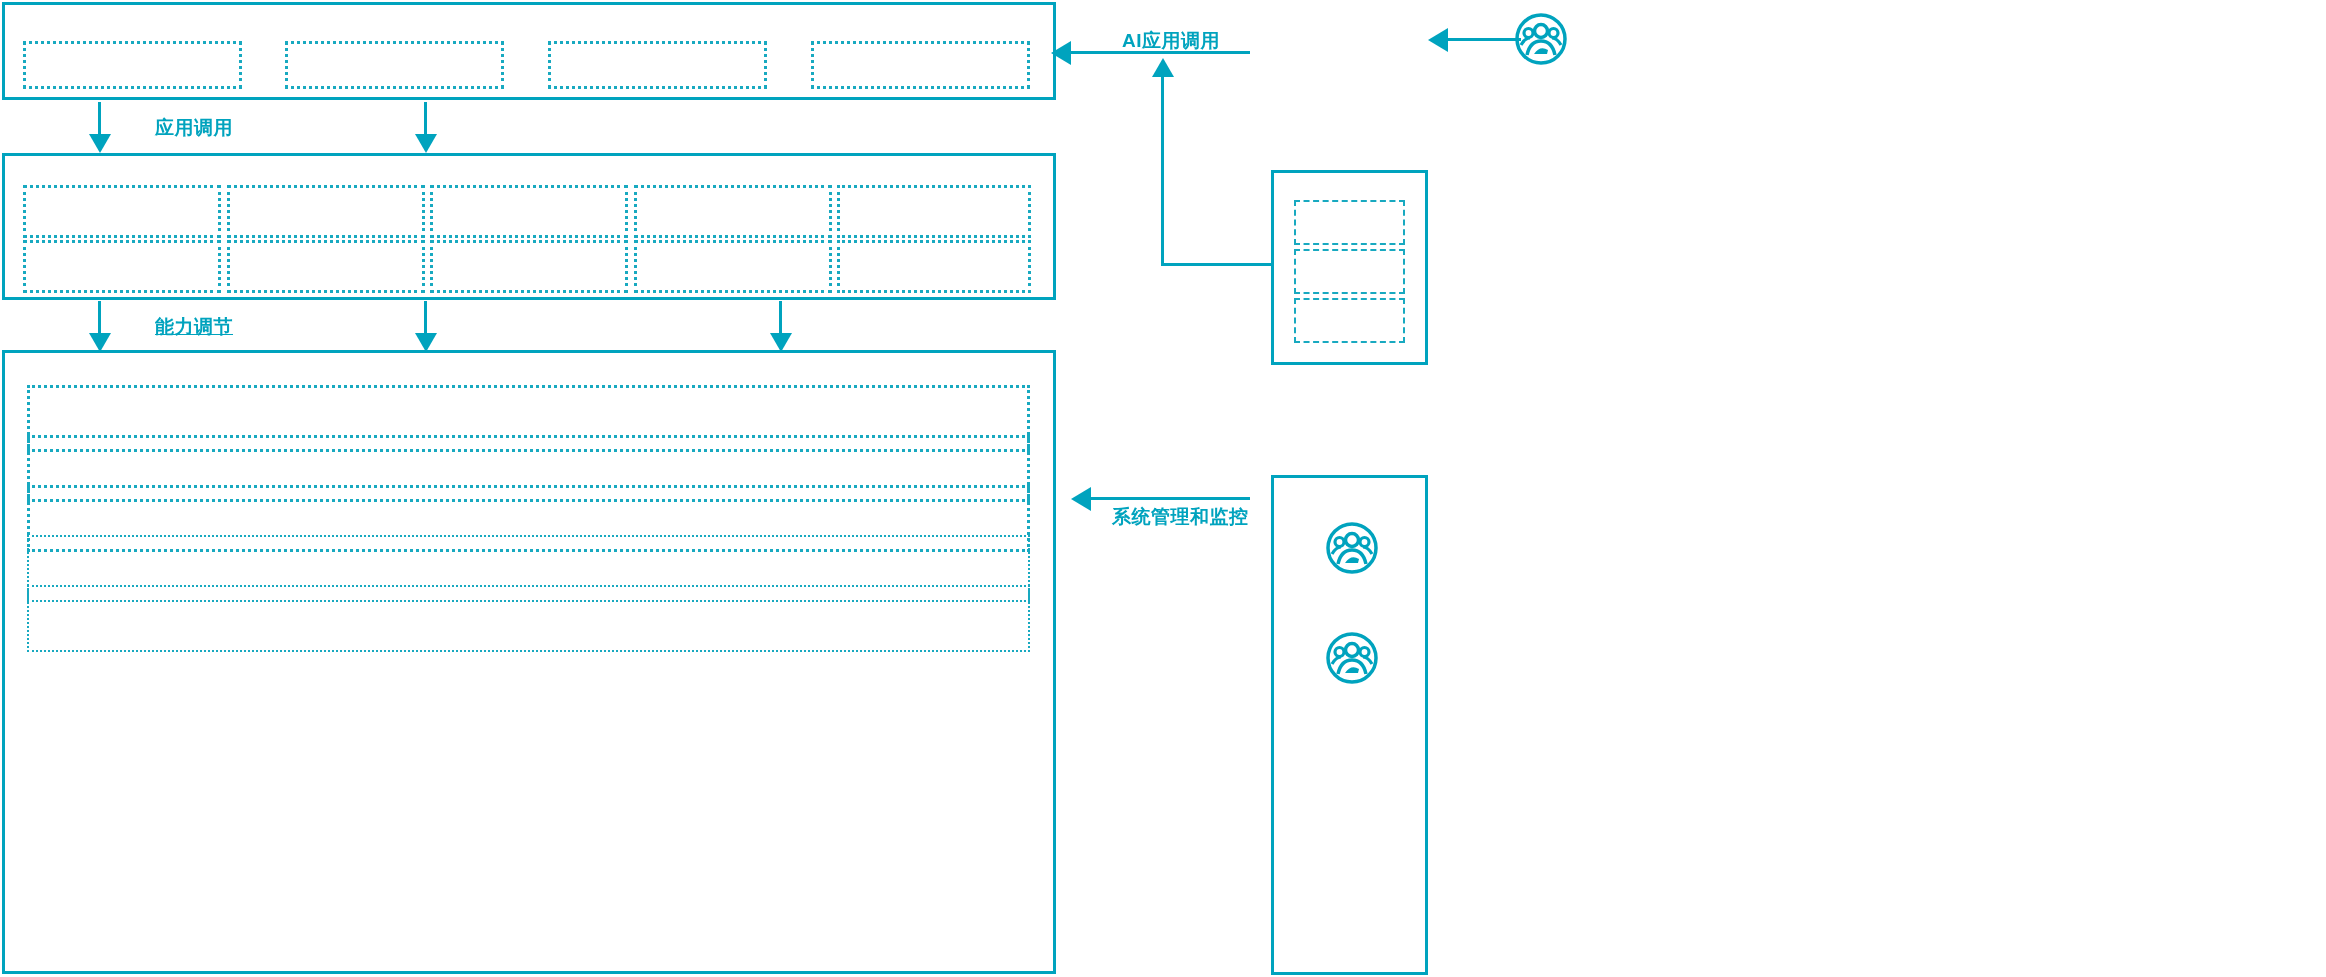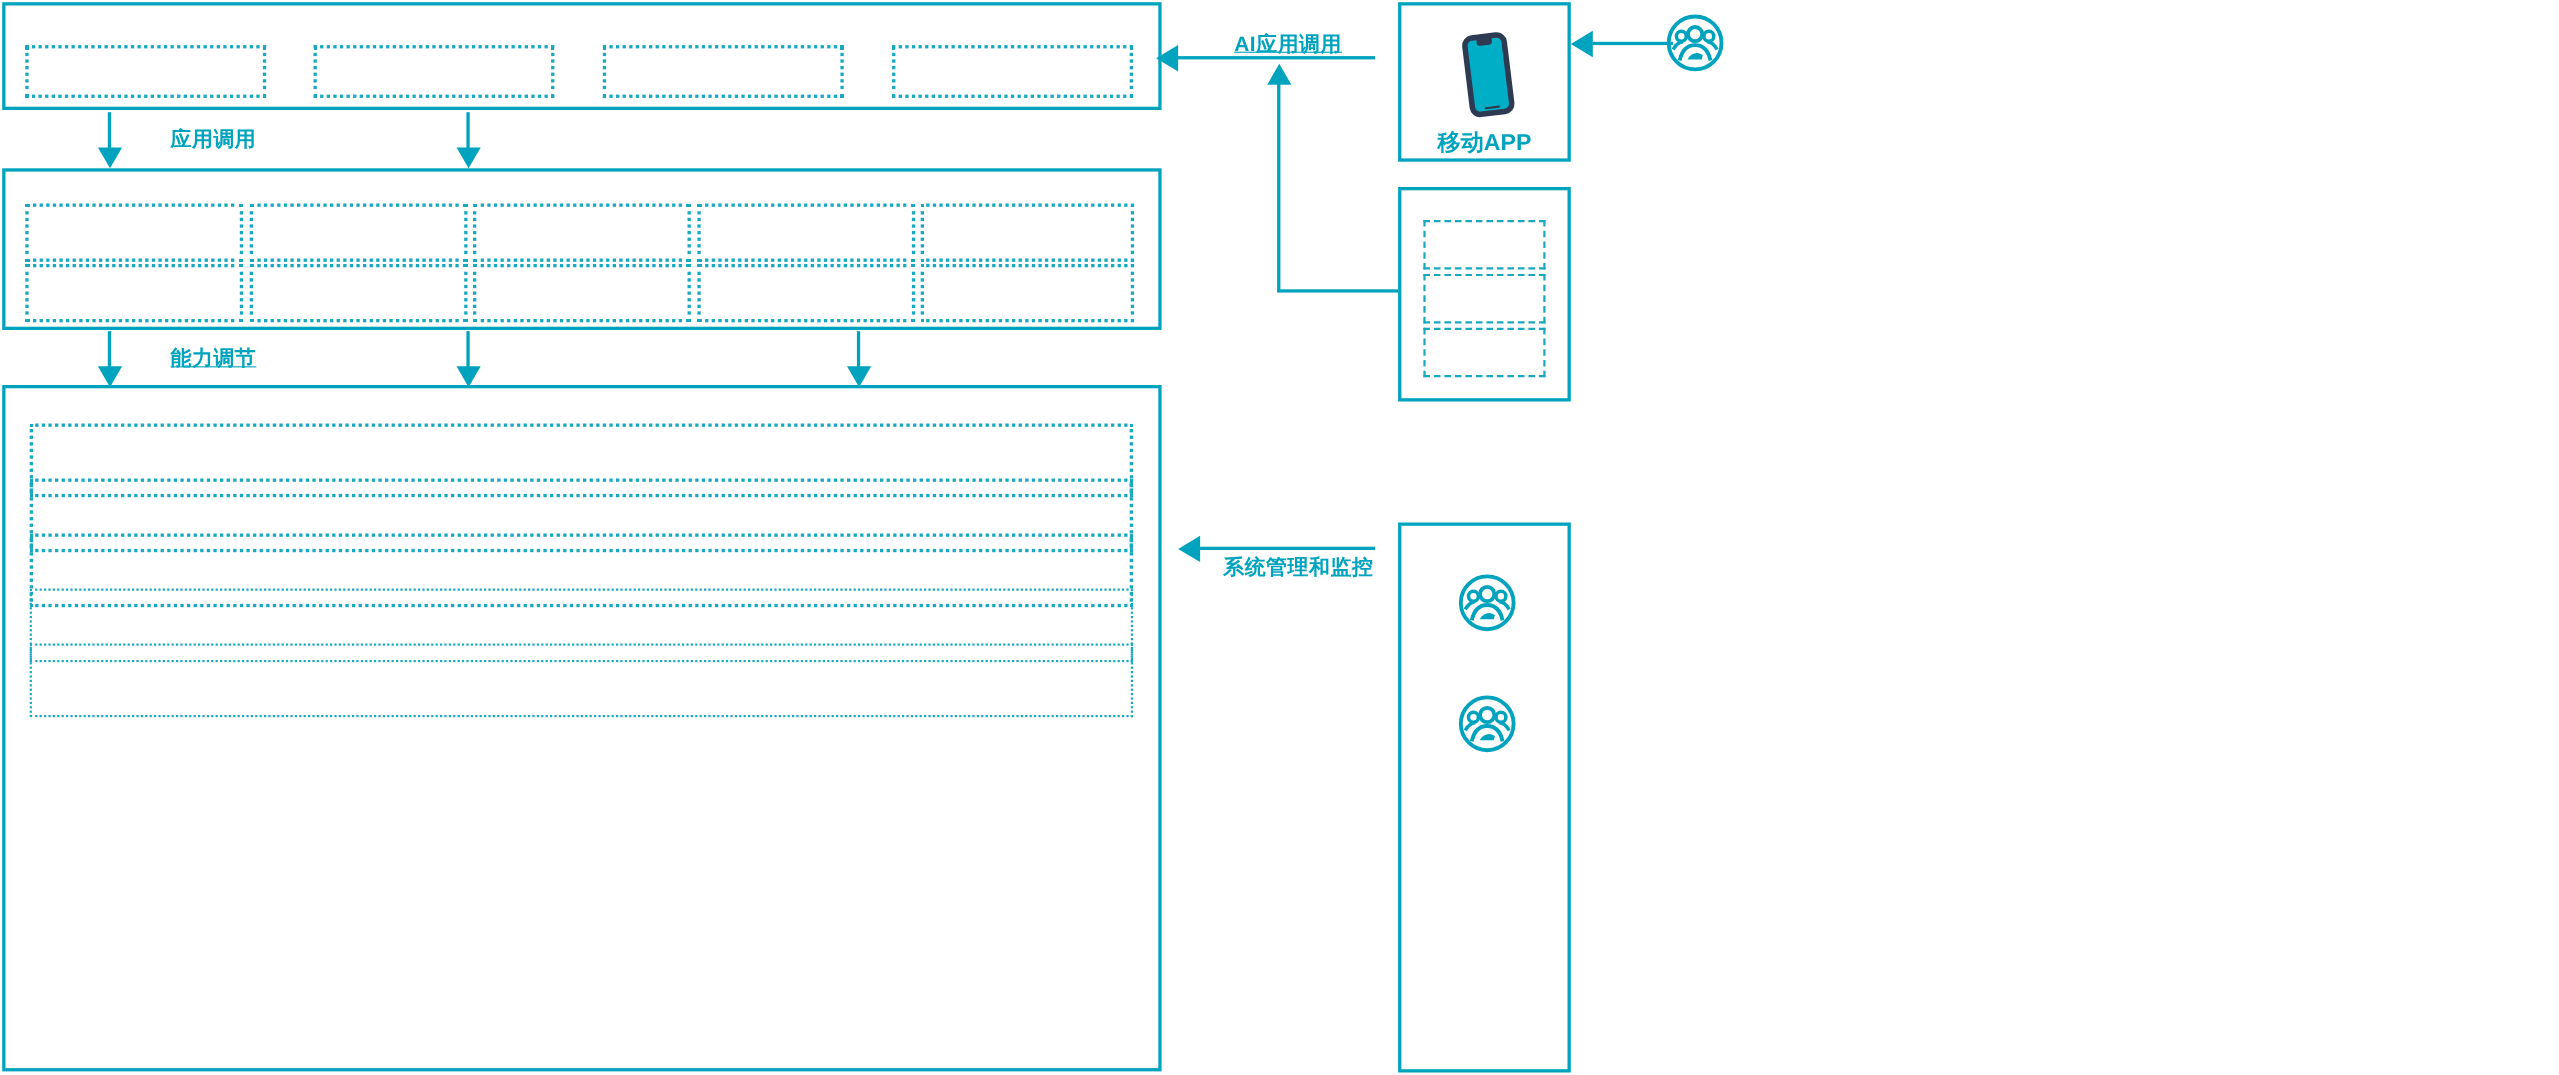--- a/index.html
+++ b/index.html
@@ -148,39 +148,26 @@
   <div class="panel" style="left:2px; top:350px; width:1054px; height:624px;"></div>
 
   <div class="slot" style="left:27px; top:385px; width:1003px; height:67px;"></div>
   <div class="slot" style="left:27px; top:435px; width:1003px; height:67px;"></div>
   <div class="slot" style="left:27px; top:485px; width:1003px; height:67px;"></div>
   <div class="slot fine" style="left:27px; top:535px; width:1003px; height:67px;"></div>
   <div class="slot fine" style="left:27px; top:585px; width:1003px; height:67px;"></div>
 
   <div class="hline" style="left:1070px; top:51px; width:180px;"></div>
   <div class="arrowhead arrow-left" style="left:1051px; top:41px;"></div>
-  <div class="conn-label" style="left:1122px; top:31px;text-decoration:underline;">AI应用调用</div>
+  <div class="conn-label" style="left:1122px; top:31px;">AI应用调用</div>
 
   <div class="vline" style="left:1161px; top:75px; height:190px;"></div>
   <div class="arrowhead arrow-up" style="left:1152px; top:58px;"></div>
   <div class="hline" style="left:1161px; top:263px; width:110px;"></div>
 
-  <div class="panel" style="left:1271px; top:2px; width:157px; height:145px;">
-
-    <span class="icon-abs" style="left:47px; top:22px;">
-      <svg width="62" height="82" viewBox="0 0 62 82" xmlns="http://www.w3.org/2000/svg">
-        <g transform="rotate(-7 31 41)">
-          <rect x="14" y="6" width="36" height="70" rx="7" ry="7" fill="#00AFC5" stroke="#2E3A52" stroke-width="5"></rect>
-          <path d="M25 8 h14 v3 a3 3 0 0 1 -3 3 h-8 a3 3 0 0 1 -3 -3 z" fill="#2E3A52"></path>
-          <rect x="25" y="70" width="14" height="2" rx="1" fill="#2E3A52"></rect>
-        </g>
-      </svg>
-    </span>
-    <span class="card-caption" style="top:110px;">移动APP</span>
-  </div>
 
   <div class="panel" style="left:1271px; top:170px; width:157px; height:195px;"></div>
 
   <div class="slot dashed fine" style="left:1294px; top:200px; width:111px; height:45px;"></div>
   <div class="slot dashed fine" style="left:1294px; top:249px; width:111px; height:45px;"></div>
   <div class="slot dashed fine" style="left:1294px; top:298px; width:111px; height:45px;"></div>
 
   <div class="hline" style="left:1446px; top:38px; width:75px;"></div>
   <div class="arrowhead arrow-left" style="left:1428px; top:28px;"></div>
 

